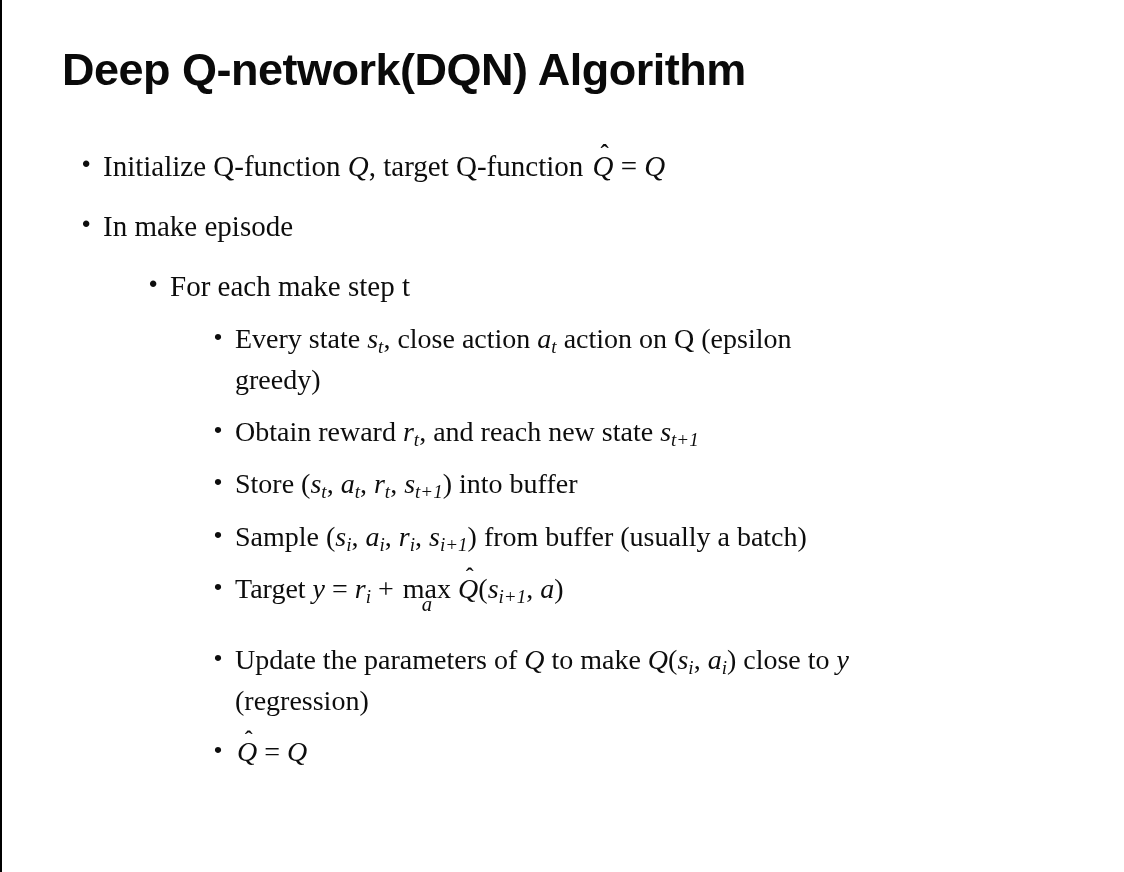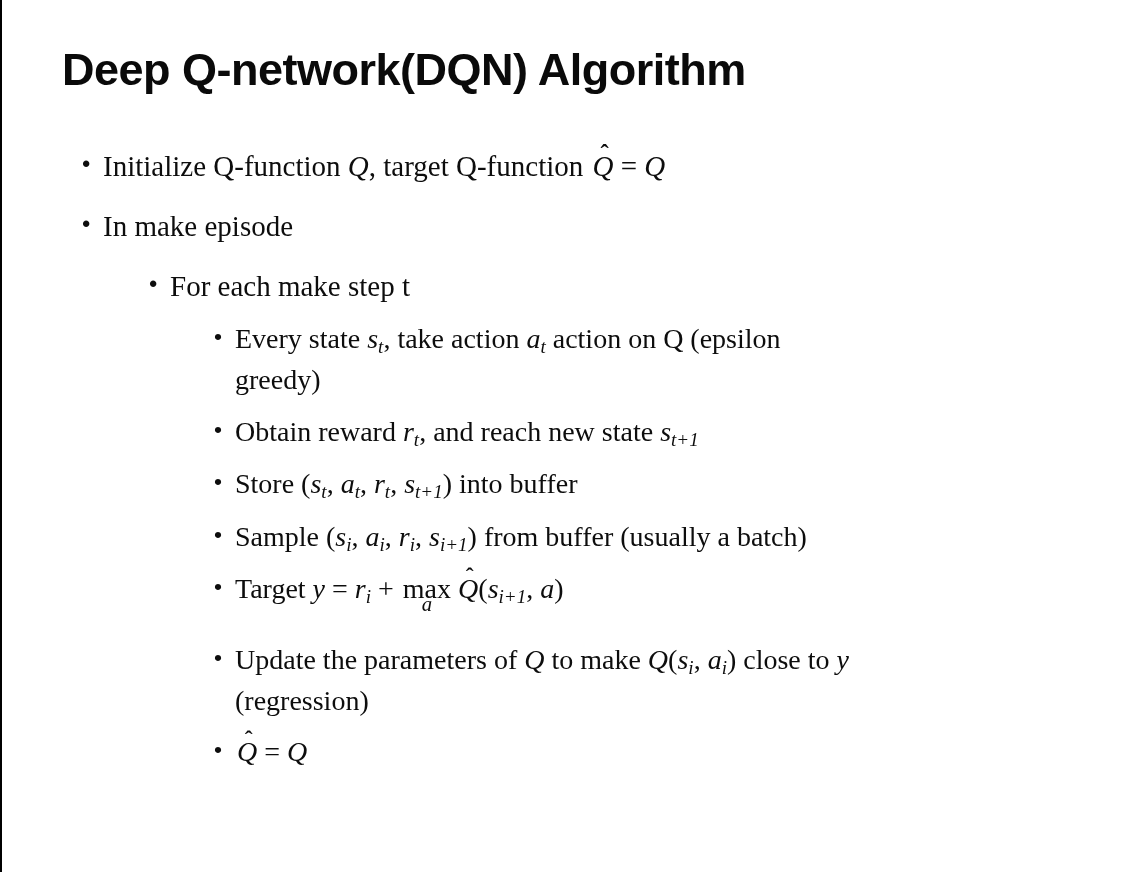--- a/index.html
+++ b/index.html
@@ -65,21 +65,21 @@
       <div class="b l1">
         <span class="dot">•</span>
         <span class="content"><span class="seg-p">In make episode</span></span>
       </div>
       <div class="b l2">
         <span class="dot">•</span>
         <span class="content"><span class="seg-p">For each make step t</span></span>
       </div>
       <div class="b l3">
         <span class="dot">•</span>
-        <span class="content"><span class="seg-p">Every state </span><span class="seg-m"><span class="seg-m">s</span><span class="sub">t</span></span><span class="seg-p">, take action </span><span class="seg-m"><span class="seg-m">a</span><span class="sub">t</span></span><span class="seg-p"> action on Q (epsilon greedy)</span></span>
+        <span class="content"><span class="seg-p">Every state </span><span class="seg-m"><span class="seg-m">s</span><span class="sub">t</span></span><span class="seg-p">, close action </span><span class="seg-m"><span class="seg-m">a</span><span class="sub">t</span></span><span class="seg-p"> action on Q (epsilon greedy)</span></span>
       </div>
       <div class="b l3">
         <span class="dot">•</span>
         <span class="content"><span class="seg-p">Obtain reward </span><span class="seg-m"><span class="seg-m">r</span><span class="sub">t</span></span><span class="seg-p">, and reach new state </span><span class="seg-m"><span class="seg-m">s</span><span class="sub">t+1</span></span></span>
       </div>
       <div class="b l3">
         <span class="dot">•</span>
         <span class="content"><span class="seg-p">Store </span><span class="seg-r">(</span><span class="seg-m"><span class="seg-m">s</span><span class="sub">t</span></span><span class="seg-r">, </span><span class="seg-m"><span class="seg-m">a</span><span class="sub">t</span></span><span class="seg-r">, </span><span class="seg-m"><span class="seg-m">r</span><span class="sub">t</span></span><span class="seg-r">, </span><span class="seg-m"><span class="seg-m">s</span><span class="sub">t+1</span></span><span class="seg-r">)</span><span class="seg-p"> into buffer</span></span>
       </div>
       <div class="b l3">

